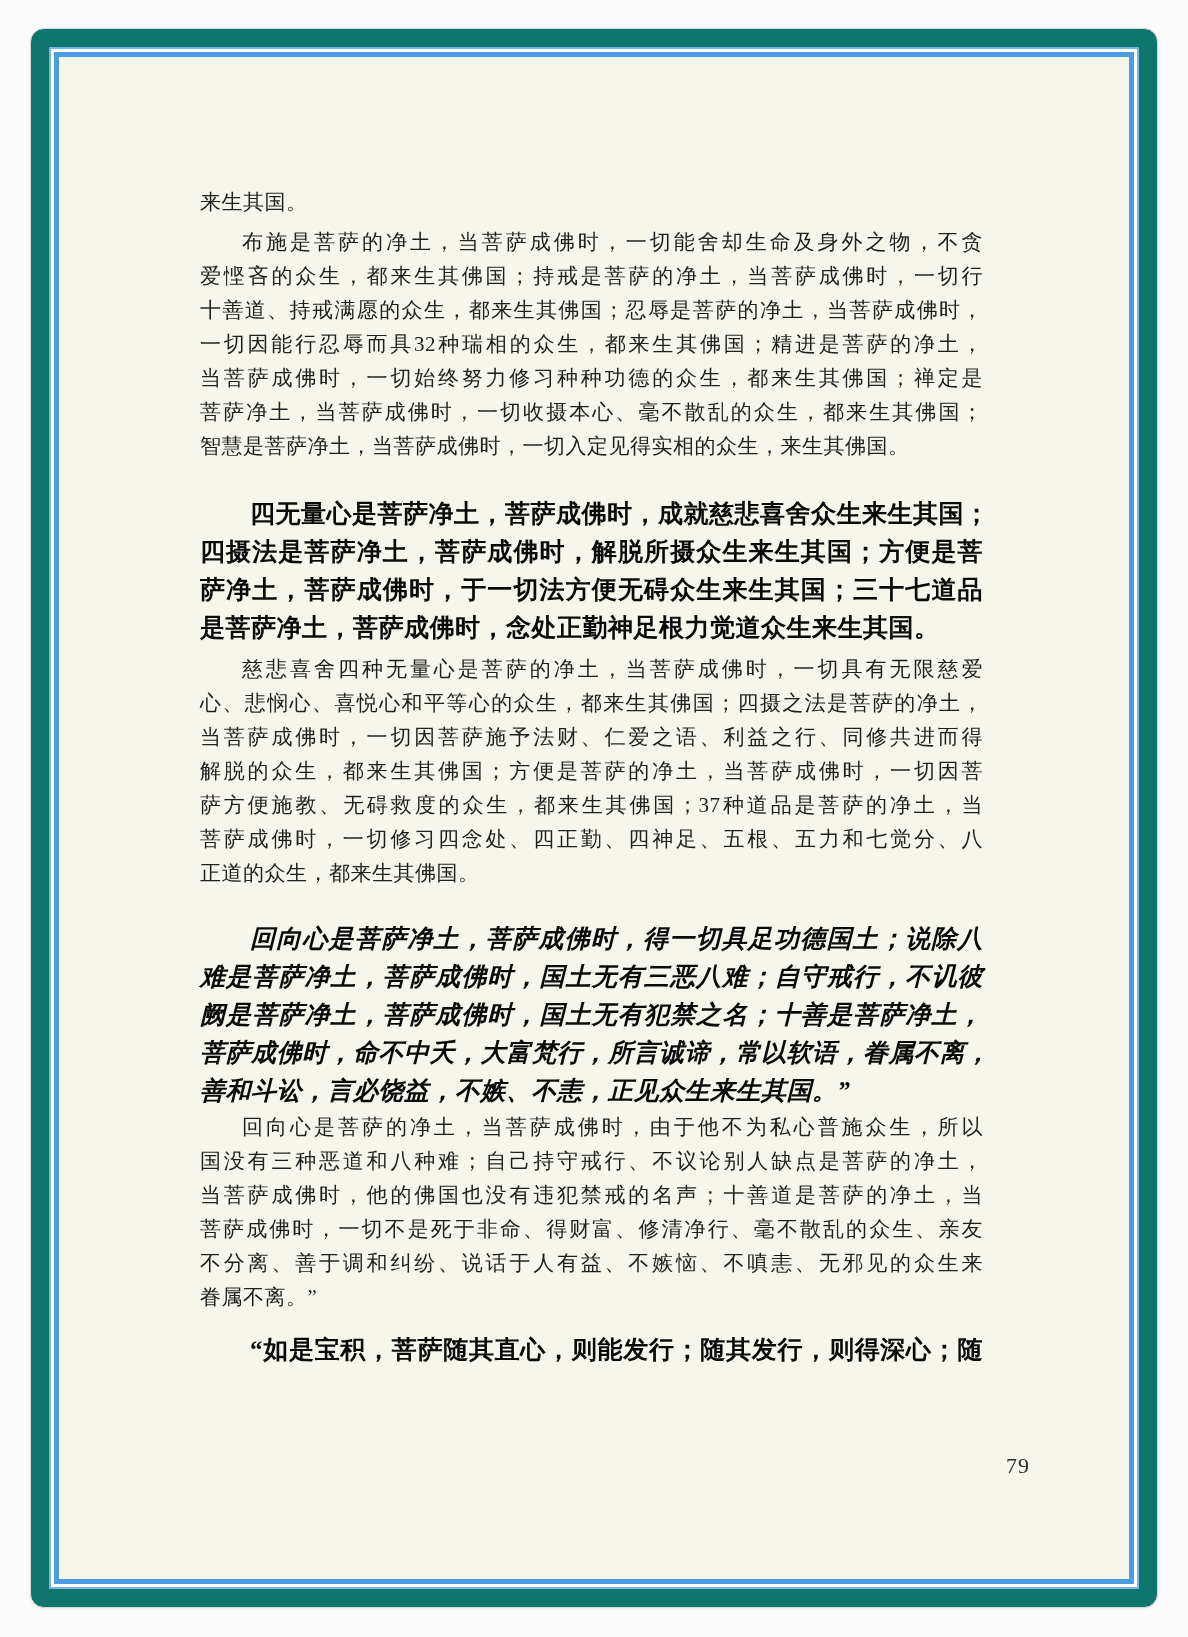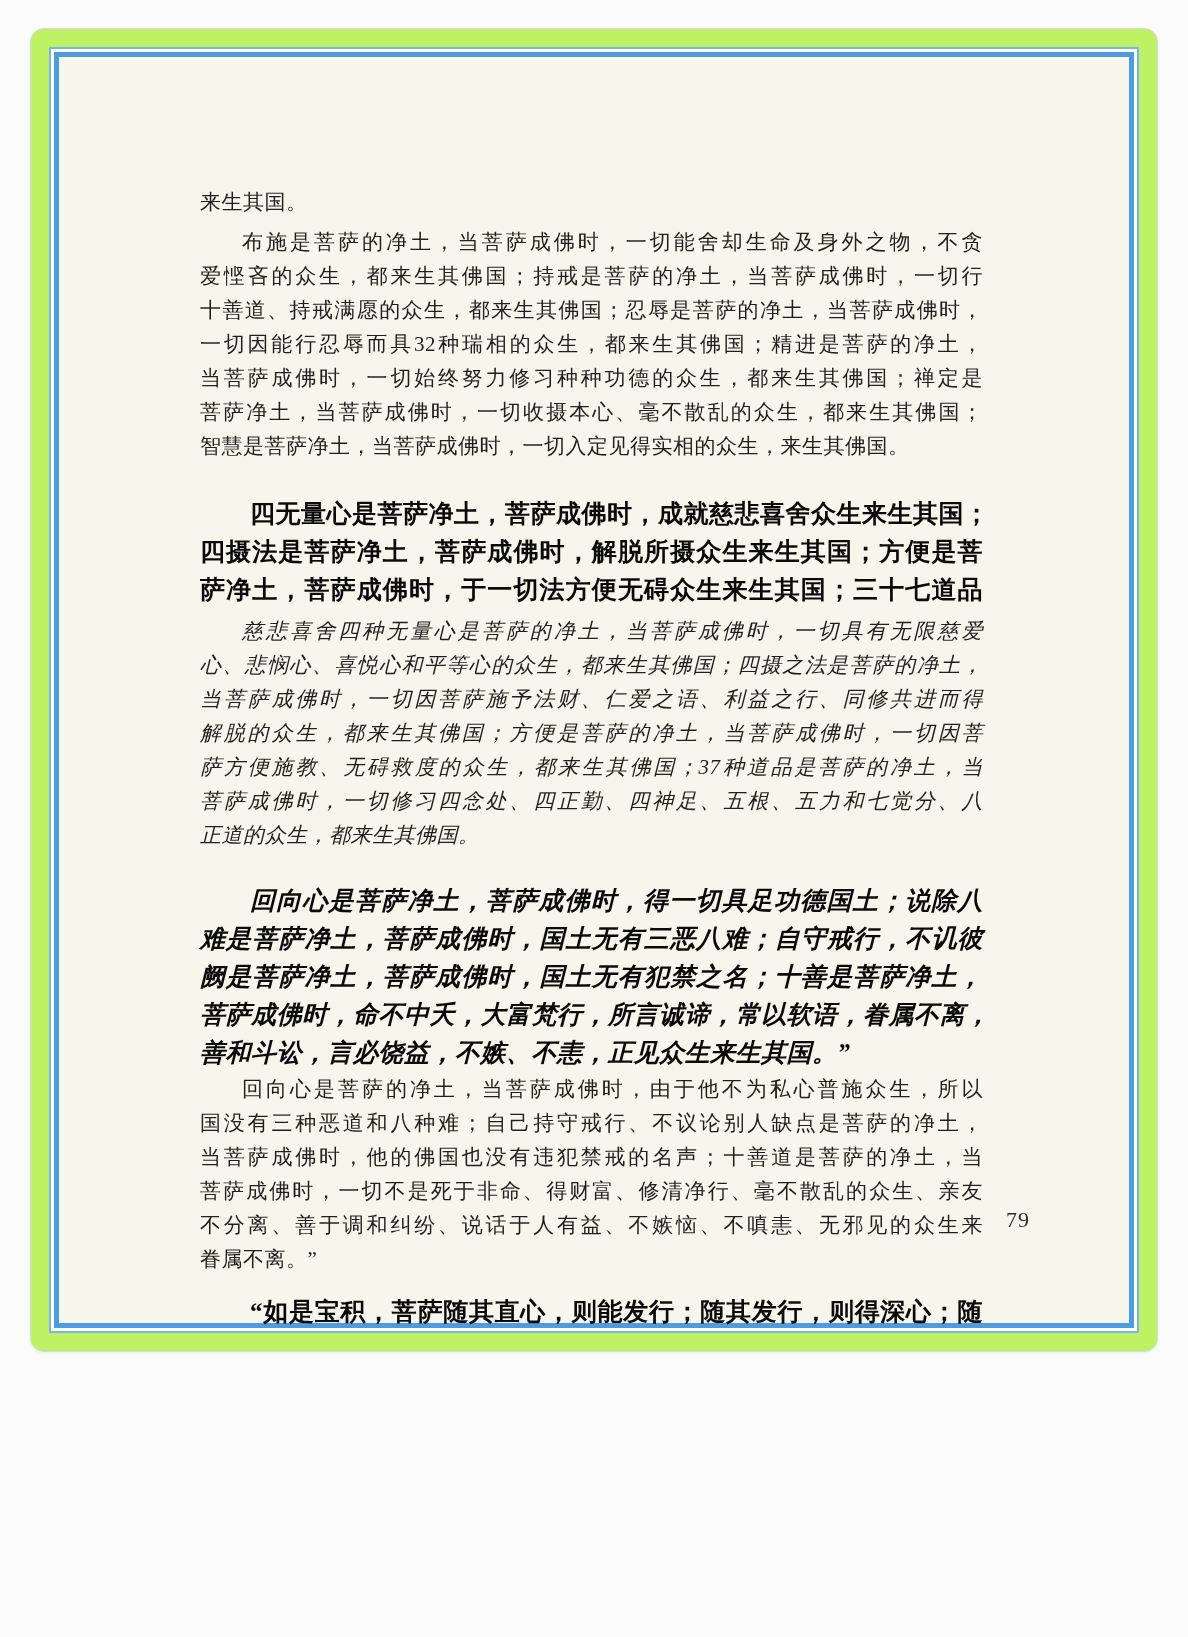--- a/index.html
+++ b/index.html
@@ -14,23 +14,23 @@
     position: relative;
     width: 1188px;
     height: 1637px;
     overflow: hidden;
   }
   .card {
     position: absolute;
     left: 30px;
     top: 28px;
     width: 1128px;
-    height: 1324px;
+    height: 1580px;
     box-sizing: border-box;
-    background: #bef264;
+    background: #0f766e;
     border: 1px solid #d9d9d9;
     border-radius: 14px;
     box-shadow: 0 1px 3px rgba(0,0,0,0.06);
     padding: 18px;
   }
   .frame-outer {
     box-sizing: border-box;
     width: 100%;
     height: 100%;
     border: 2px solid #79b5e9;
@@ -73,25 +73,25 @@
     font-size: 25px;
     line-height: 38px;
     font-weight: 700;
     color: #0a0a0a;
     letter-spacing: 0.5px;
   }
   .para.m-top-sm  { margin-top: 6px; }
   .para.m-top-md  { margin-top: 17px; }
   .para.m-top-lg  { margin-top: 32px; }
   .para.m-top-xl  { margin-top: 30px; font-style: italic; }
-  .para.m-top-xs  { margin-top: 5px; font-style: italic; }
+  .para.m-top-xs  { margin-top: 5px; }
   .page-number {
     position: absolute;
     right: 99px;
-    bottom: 90px;
+    bottom: 100px;
     font-size: 22px;
     color: #2b2b2b;
     letter-spacing: 1px;
   }
 </style>
 </head>
 <body>
 
 <div class="stage">
   <div class="card">
@@ -108,20 +108,21 @@
                 <div class="line">十善道、持戒满愿的众生，都来生其佛国；忍辱是菩萨的净土，当菩萨成佛时，</div>
                 <div class="line">一切因能行忍辱而具32种瑞相的众生，都来生其佛国；精进是菩萨的净土，</div>
                 <div class="line">当菩萨成佛时，一切始终努力修习种种功德的众生，都来生其佛国；禅定是</div>
                 <div class="line">菩萨净土，当菩萨成佛时，一切收摄本心、毫不散乱的众生，都来生其佛国；</div>
                 <div class="line last">智慧是菩萨净土，当菩萨成佛时，一切入定见得实相的众生，来生其佛国。</div>
               </div>
               <div class="para bold indent m-top-lg">
                 <div class="line first">四无量心是菩萨净土，菩萨成佛时，成就慈悲喜舍众生来生其国；</div>
                 <div class="line">四摄法是菩萨净土，菩萨成佛时，解脱所摄众生来生其国；方便是菩</div>
                 <div class="line">萨净土，菩萨成佛时，于一切法方便无碍众生来生其国；三十七道品</div>
+                <div class="line last">是菩萨净土，菩萨成佛时，念处正勤神足根力觉道众生来生其国。</div>
               </div>
               <div class="para normal indent m-top-xs">
                 <div class="line first">慈悲喜舍四种无量心是菩萨的净土，当菩萨成佛时，一切具有无限慈爱</div>
                 <div class="line">心、悲悯心、喜悦心和平等心的众生，都来生其佛国；四摄之法是菩萨的净土，</div>
                 <div class="line">当菩萨成佛时，一切因菩萨施予法财、仁爱之语、利益之行、同修共进而得</div>
                 <div class="line">解脱的众生，都来生其佛国；方便是菩萨的净土，当菩萨成佛时，一切因菩</div>
                 <div class="line">萨方便施教、无碍救度的众生，都来生其佛国；37种道品是菩萨的净土，当</div>
                 <div class="line">菩萨成佛时，一切修习四念处、四正勤、四神足、五根、五力和七觉分、八</div>
                 <div class="line last">正道的众生，都来生其佛国。</div>
               </div>

